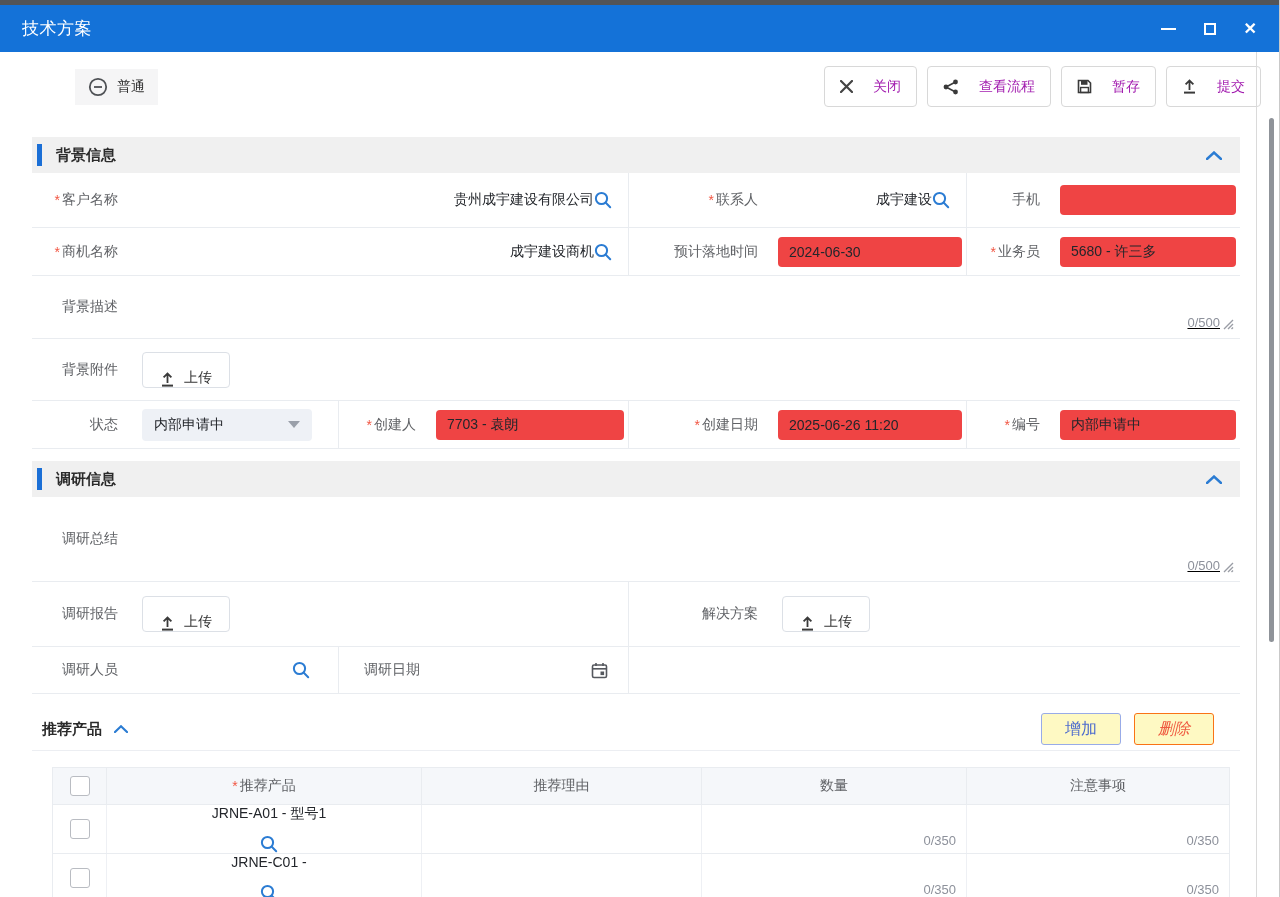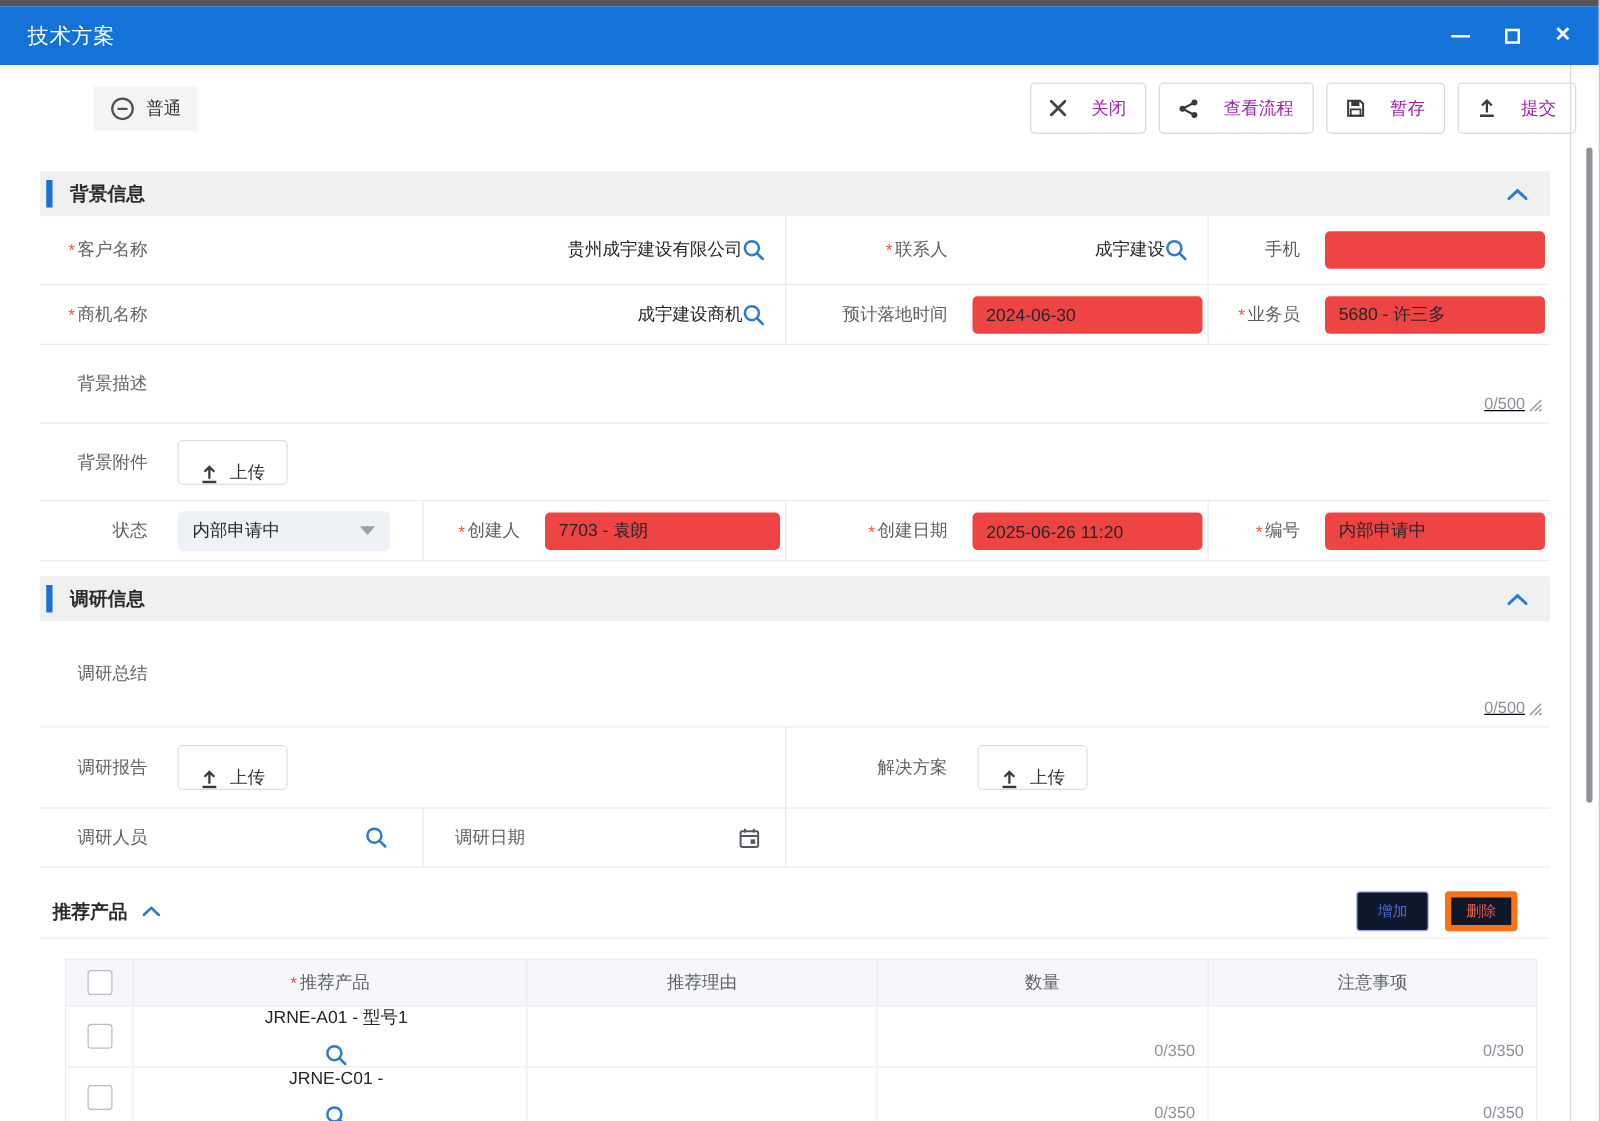--- a/index.html
+++ b/index.html
@@ -55,24 +55,24 @@
                border:1px solid #dce0e6; border-radius:4px; background:#fff; font-size:14px;
                color:#333; margin-left:14px; cursor:pointer; }
   .rel{ position:relative; }
   .counter-wrap{ position:absolute; right:6px; bottom:8px; display:flex; align-items:flex-end; gap:1px;text-decoration:underline; }
   .counter{ font-size:13px; color:#8d919b; }
   
   .prod-head{ display:flex; align-items:center; margin-top:18px; height:34px; padding-left:10px; }
   .prod-title{ font-size:15px; font-weight:bold; color:#2b2b2b; }
   .prod-chevron{ margin-left:12px; display:flex; }
   .prod-btns{ margin-left:auto; display:flex; gap:13px; margin-right:26px; }
-  .btn-add, .btn-del{ width:58px; height:32px; border-radius:3px; background:#0f172a; font-size:12px;
+  .btn-add, .btn-del{ width:80px; height:32px; border-radius:3px; background:#fef9c3; font-size:16px;
                       display:flex; align-items:center; justify-content:center; cursor:pointer; }
   .btn-add{ color:#4d6bce; border:1px solid #98abe8; }
-  .btn-del{ color:#ef5a41; border:5px solid #f97316; }
+  .btn-del{ color:#ef5a41; border:1px solid #f97316;font-style:italic; }
   .prod-divider{ border-bottom:1px solid #eceef2; margin-top:4px; }
   .ptable{ margin:16px 0 0 20px; width:1178px; border:1px solid #e9ecf0; }
   .trow{ display:grid; grid-template-columns:53px 315px 280px 265px 263px; }
   .trow > div{ display:flex; align-items:center; }
   .thead{ height:36px; background:#f5f7fa; }
   .thead > div{ justify-content:center; font-size:14px; color:#606266; border-left:1px solid #e9ecf0; }
   .thead > div:first-child{ border-left:none; }
   .tbody{ height:49px; border-top:1px solid #e9ecf0; background:#fff; }
   .tbody > div{ border-left:1px solid #eef0f4; height:100%; }
   .tbody > div:first-child{ border-left:none; }

